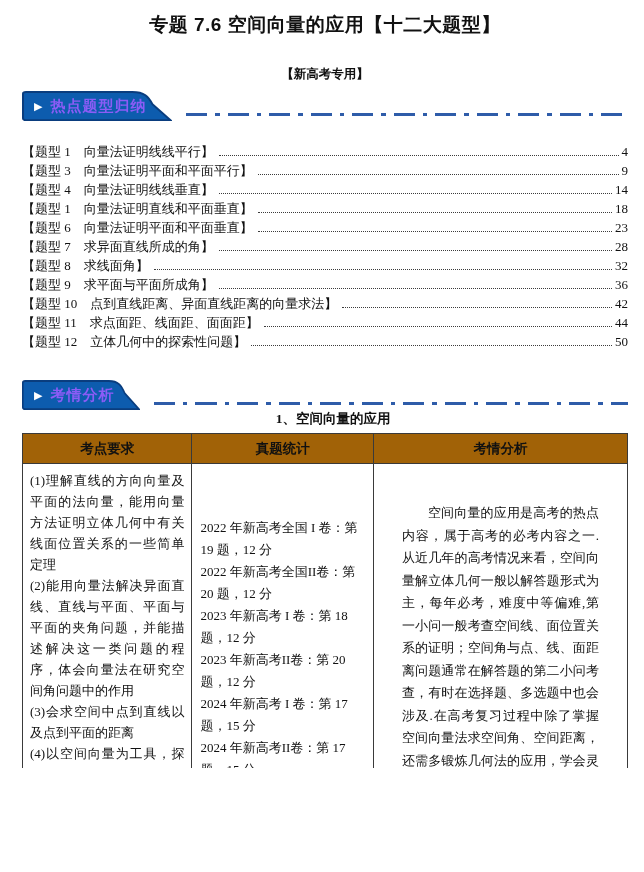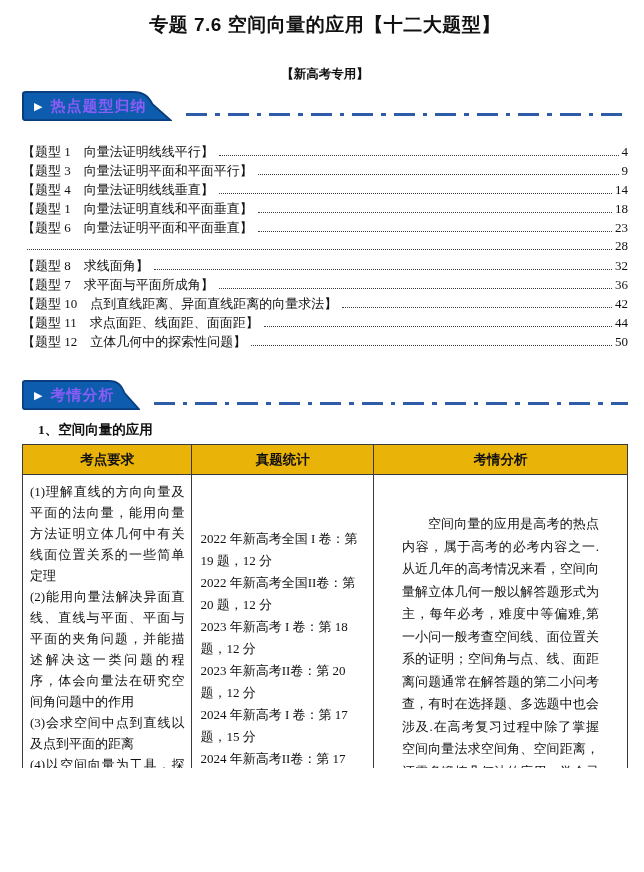--- a/index.html
+++ b/index.html
@@ -85,40 +85,40 @@
   .toc-label { white-space:nowrap; flex:0 0 auto; }
   .toc-leader {
     flex:1 1 auto;
     border-bottom:1.6px dotted #3c3c3c;
     margin:0 3px 3px 5px;
     height:1px;
   }
   .toc-page { flex:0 0 auto; font-size:13px; }
   .banner-row.second { margin-top:28px; }
   .sub-heading {
-    margin-top:11px;
     padding-left:16px;
     font-weight:bold;
     font-size:13.5px;
     font-family:"Liberation Serif","DejaVu Serif",serif;
+    text-align:center;
   }
   
   table.analysis-table {
     margin-top:5px;
     width:100%;
     border-collapse:collapse;
     table-layout:fixed;
   }
   .analysis-table th, .analysis-table td {
     border:1.5px solid #3a3a3a;
     vertical-align:middle;
   }
   .analysis-table th {
     height:30px;
-    background:#eab308;
+    background:#a16207;
     font-size:13.5px;
     font-weight:bold;
     text-align:center;
   }
   .analysis-table td { font-size:13px; }
   td.cell-req { padding:6px 7px; vertical-align:top; height:334px; }
   .req-para { line-height:21px; text-align:justify; }
   td.cell-stats { padding:4px 8px; }
   .stat-line { line-height:22px; }
   td.cell-analysis { padding:4px 28px; }
@@ -167,30 +167,31 @@
         <span class="toc-label">【题型 1　向量法证明直线和平面垂直】</span>
         <span class="toc-leader"></span>
         <span class="toc-page">18</span>
       </div>
     <div class="toc-row">
         <span class="toc-label">【题型 6　向量法证明平面和平面垂直】</span>
         <span class="toc-leader"></span>
         <span class="toc-page">23</span>
       </div>
     <div class="toc-row">
+        <span class="toc-label">【题型 7　求异面直线所成的角】</span>
         <span class="toc-leader"></span>
         <span class="toc-page">28</span>
       </div>
     <div class="toc-row">
         <span class="toc-label">【题型 8　求线面角】</span>
         <span class="toc-leader"></span>
         <span class="toc-page">32</span>
       </div>
     <div class="toc-row">
-        <span class="toc-label">【题型 7　求平面与平面所成角】</span>
+        <span class="toc-label">【题型 9　求平面与平面所成角】</span>
         <span class="toc-leader"></span>
         <span class="toc-page">36</span>
       </div>
     <div class="toc-row">
         <span class="toc-label">【题型 10　点到直线距离、异面直线距离的向量求法】</span>
         <span class="toc-leader"></span>
         <span class="toc-page">42</span>
       </div>
     <div class="toc-row">
         <span class="toc-label">【题型 11　求点面距、线面距、面面距】</span>

